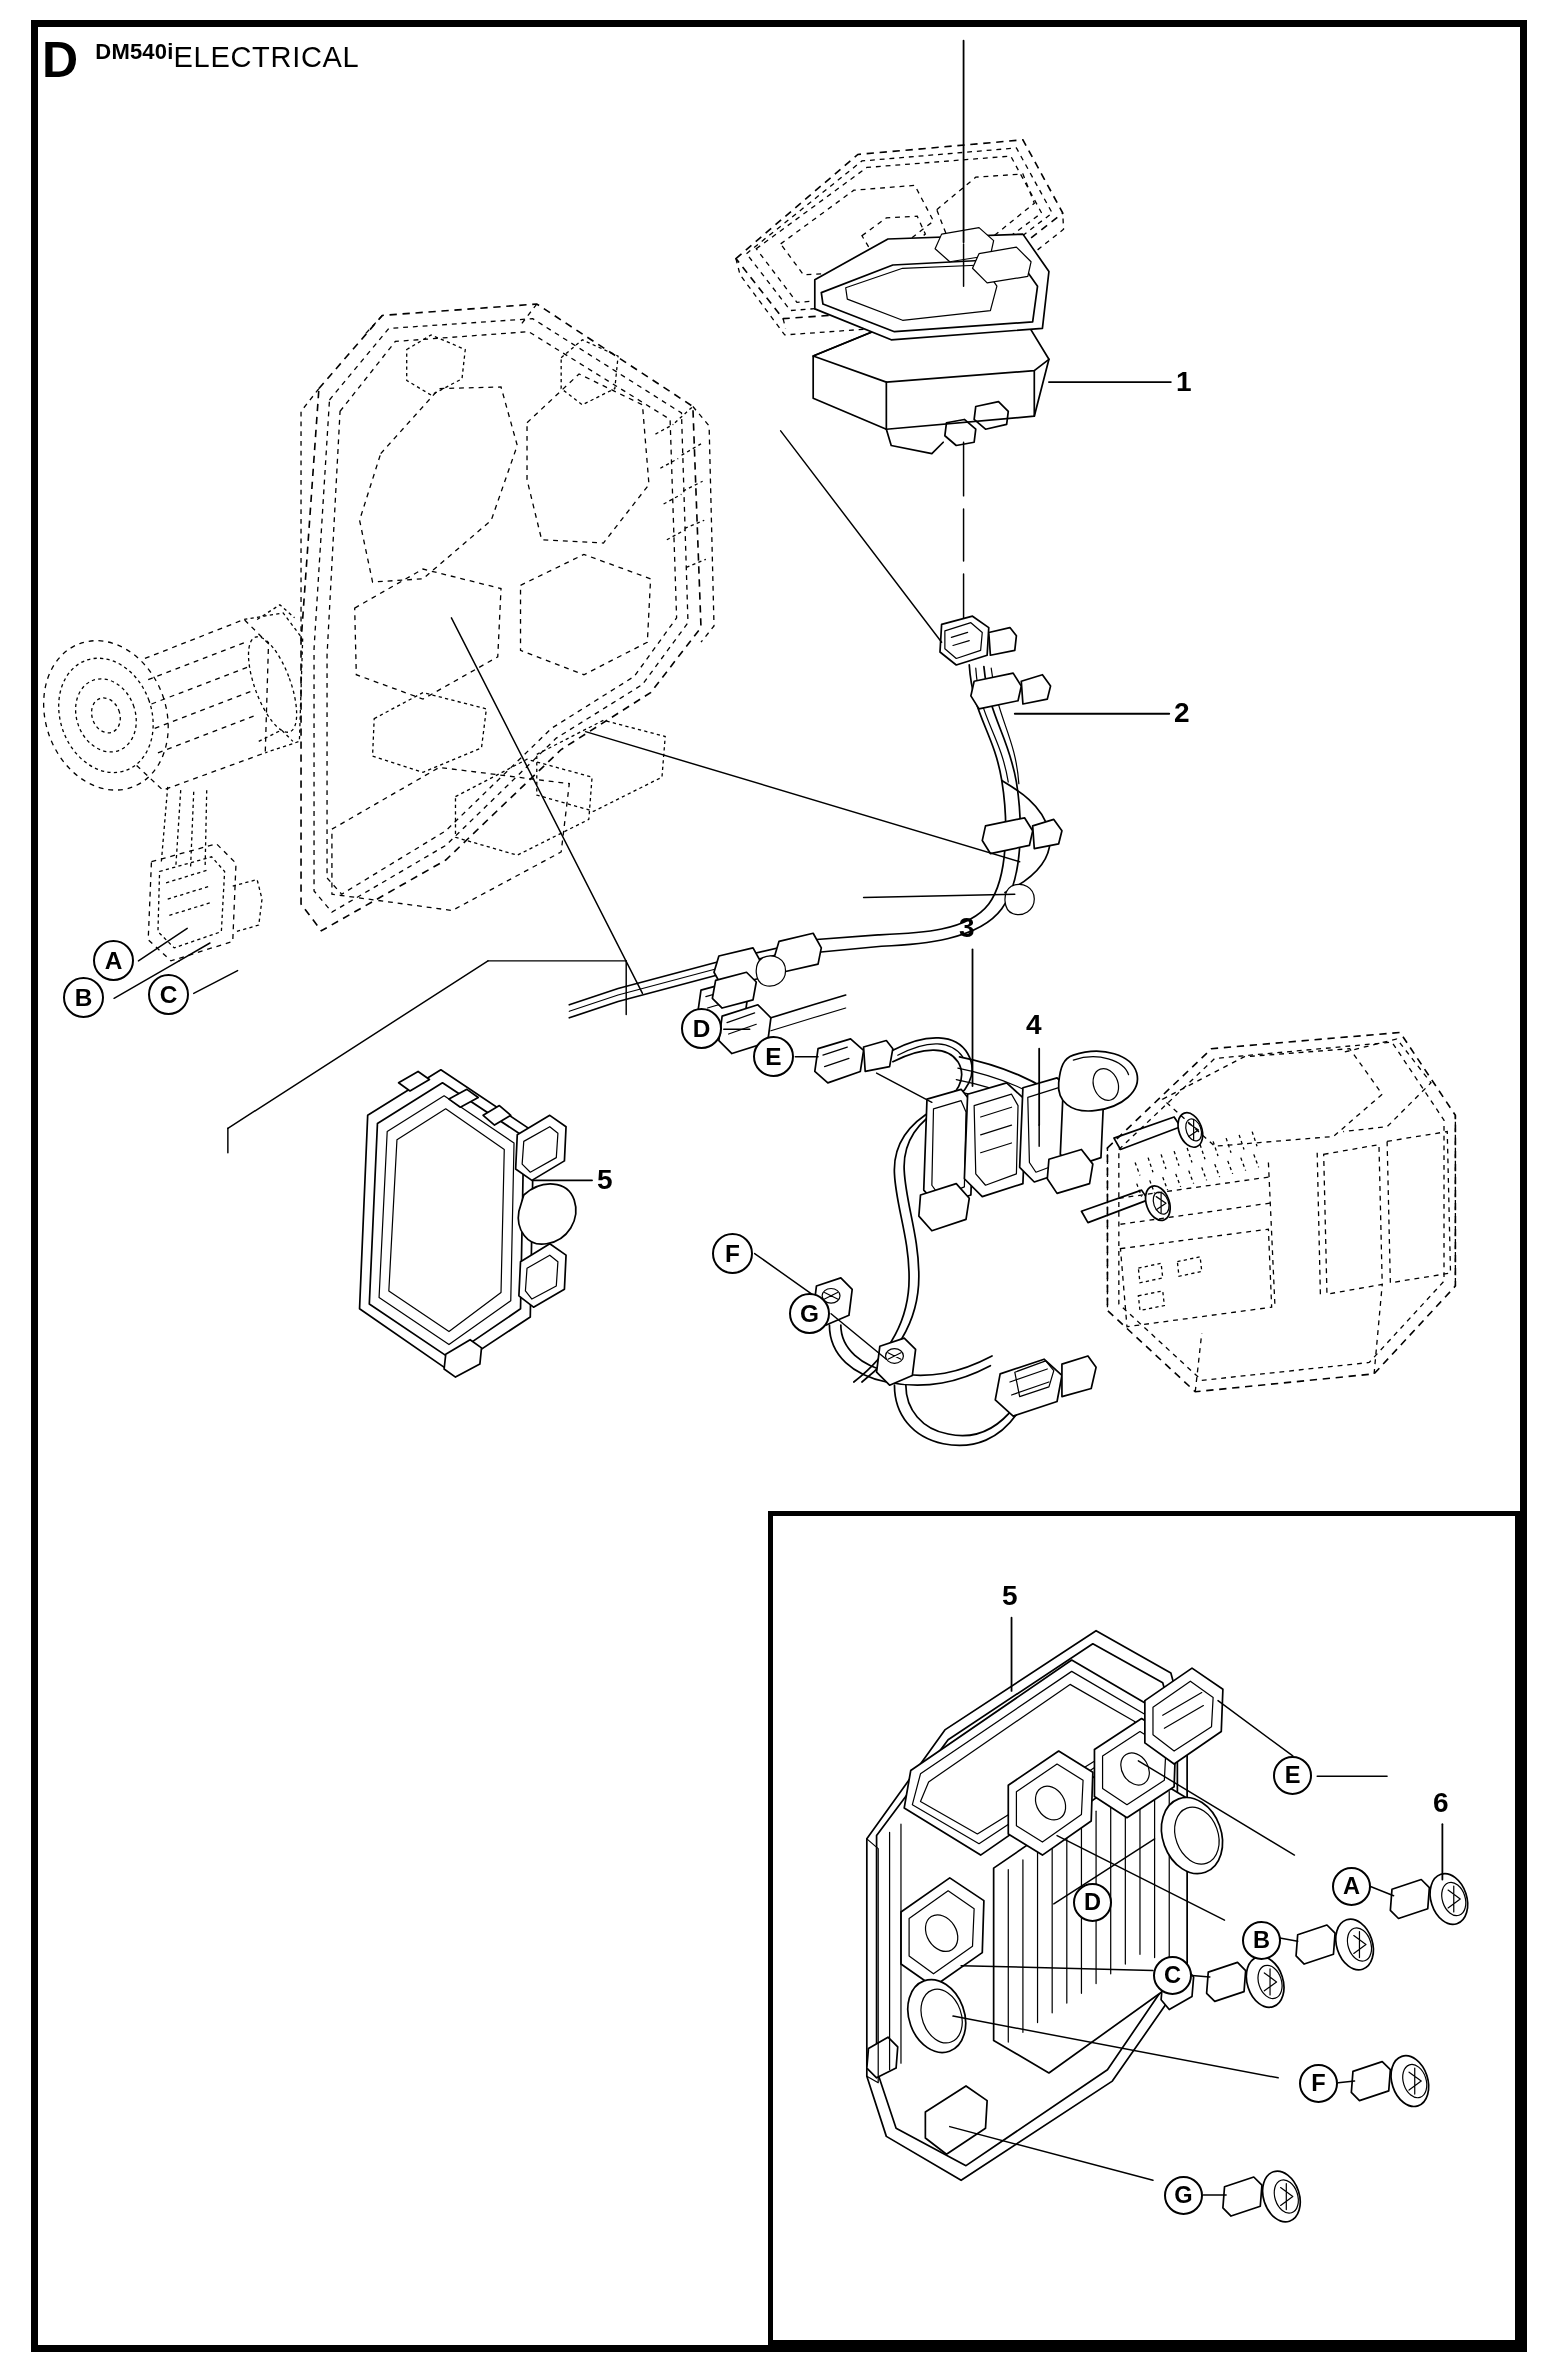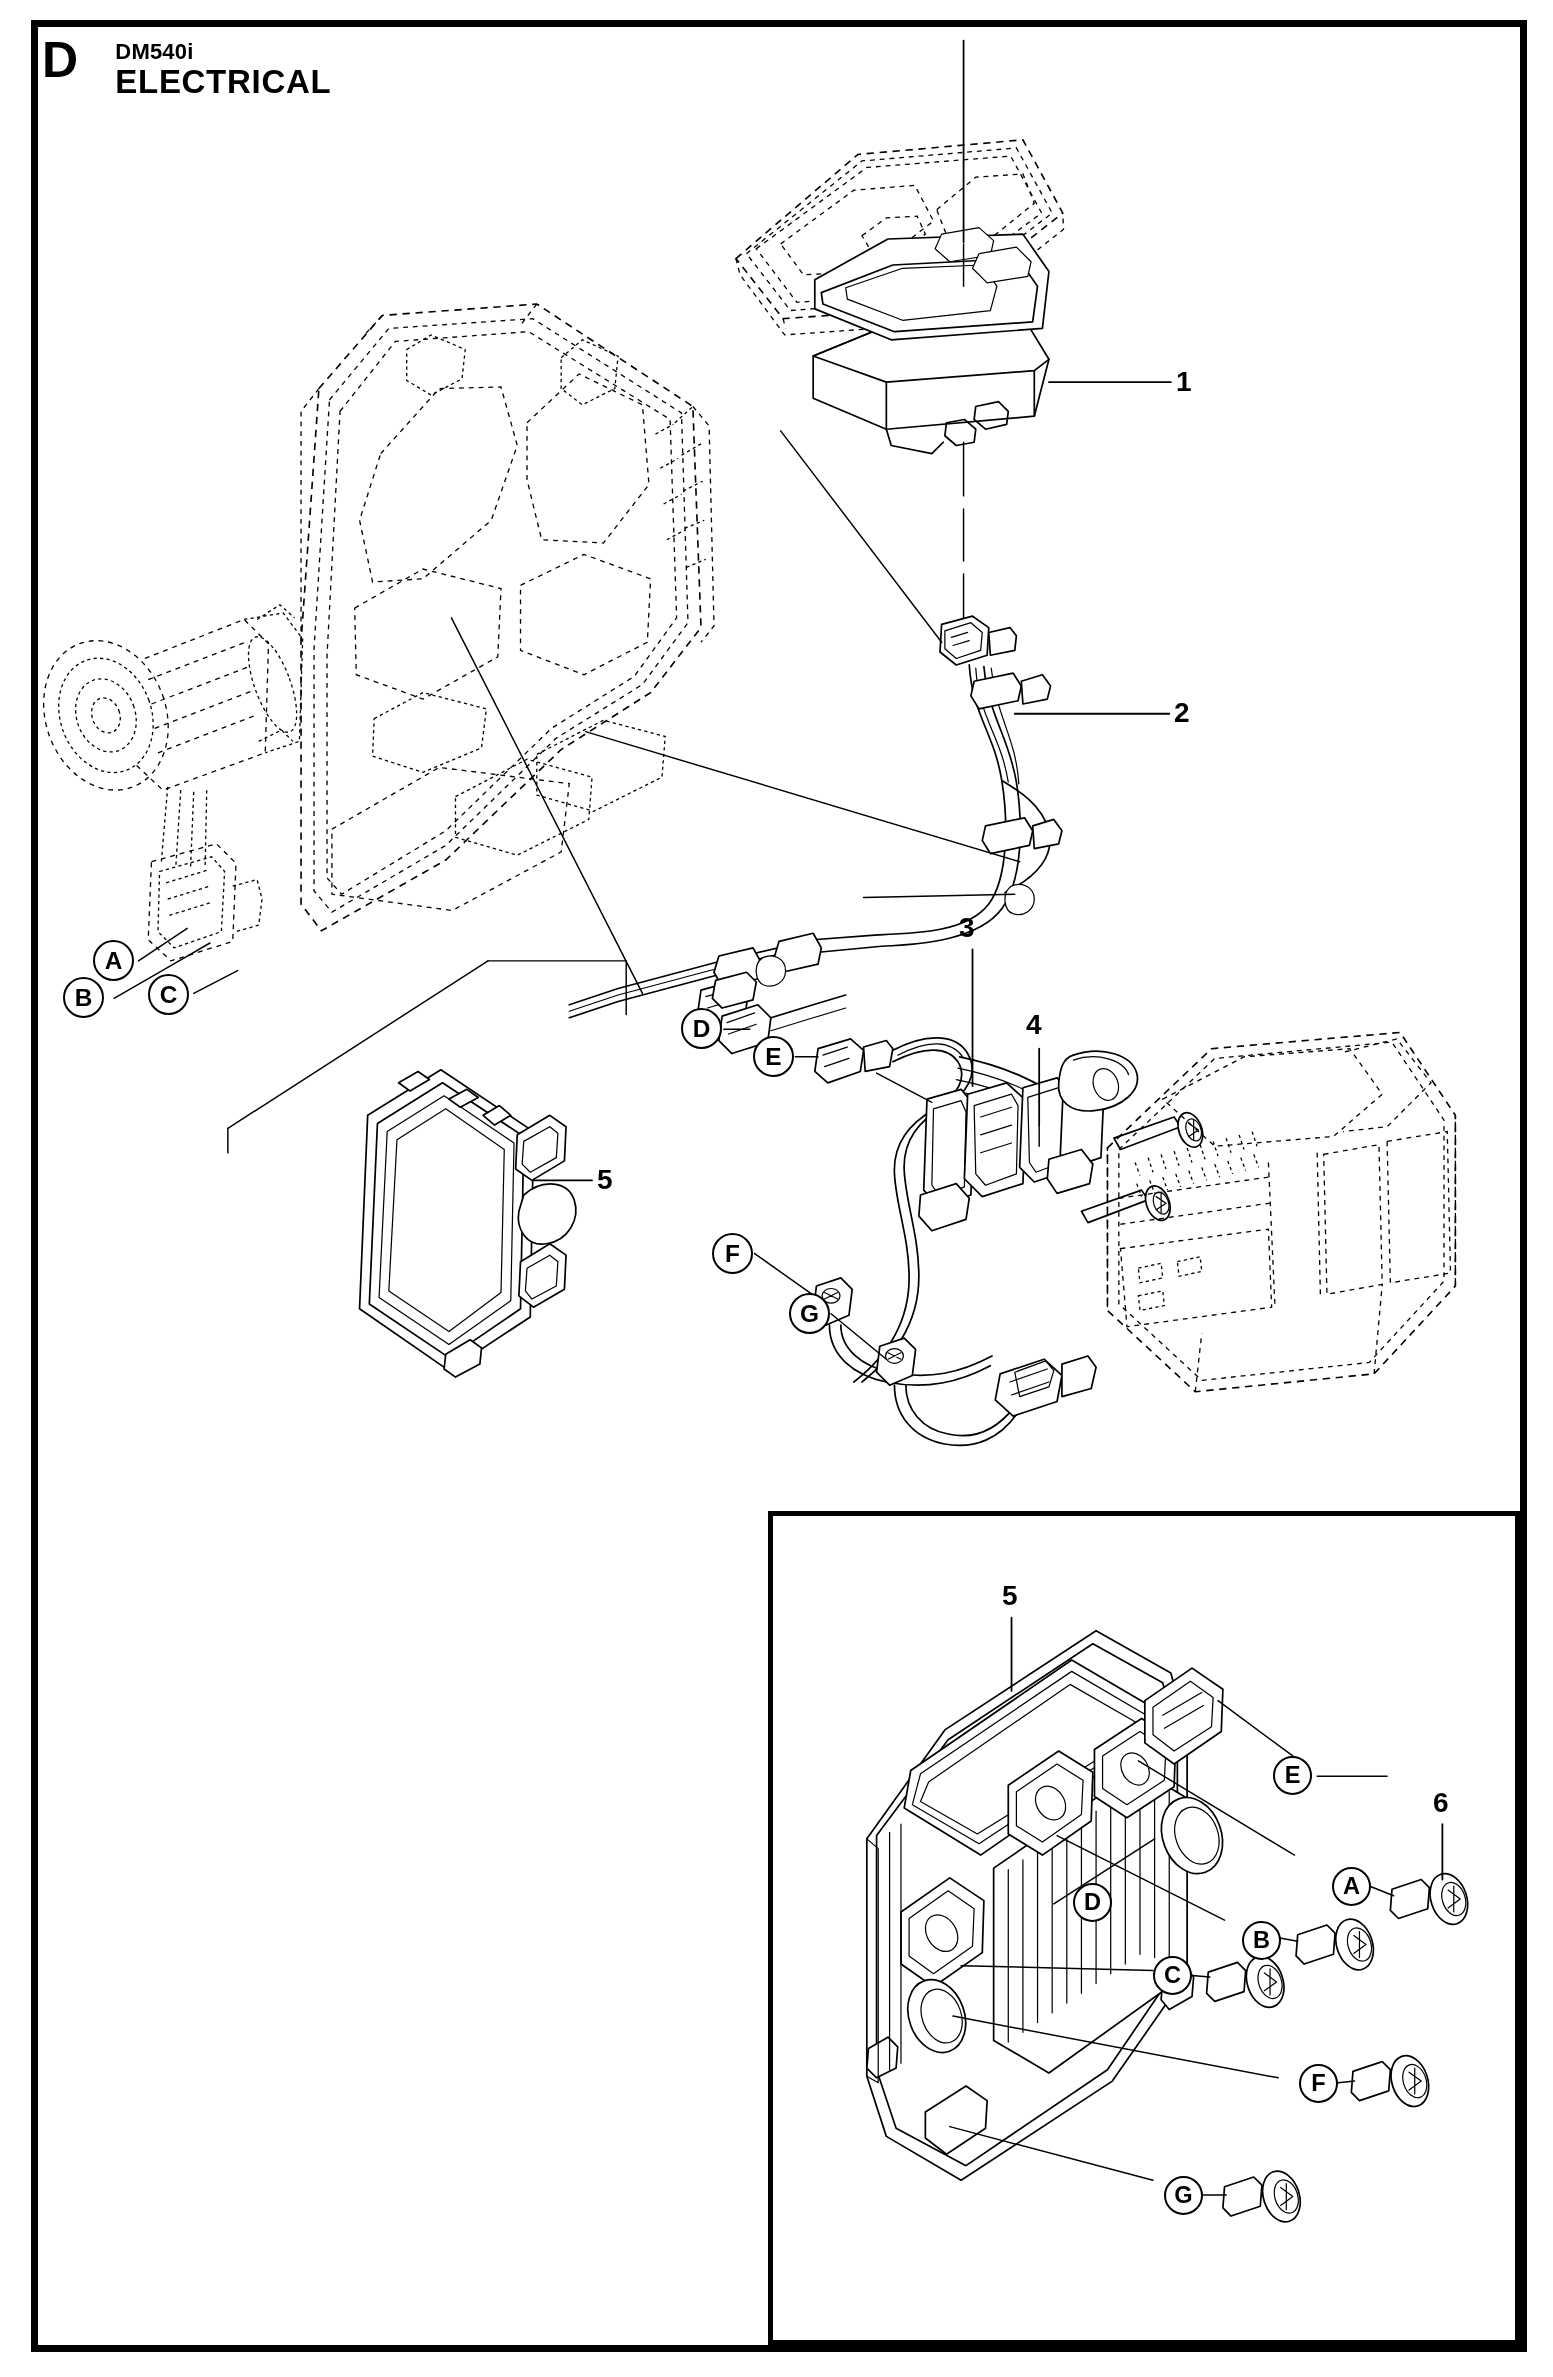--- a/index.html
+++ b/index.html
@@ -12,23 +12,23 @@
   #page-frame{
     position:absolute;left:31px;top:19.5px;width:1496px;height:2332px;
     border:7.3px solid #000;box-sizing:border-box;
   }
   
   #header{position:absolute;left:42px;top:37px;display:flex;align-items:flex-start;}
   #section-letter{
     font-size:50px;font-weight:bold;line-height:0.92;letter-spacing:-0.8px;
     font-family:"Liberation Sans",sans-serif;color:#000;margin-right:18px;
   }
-  #header-text{display:flex;flex-direction:column;padding-top:3.3px;margin-left:20px;}
+  #header-text{display:flex;flex-direction:row;padding-top:3.3px;}
   #model-name{font-size:22px;font-weight:bold;line-height:1.05;letter-spacing:0.2px;}
-  #section-name{font-size:33px;font-weight:bold;line-height:1.18;letter-spacing:0.7px;}
+  #section-name{font-size:29px;font-weight:normal;line-height:1.18;letter-spacing:0.7px;}
 
   
   svg.draw{position:absolute;left:0;top:0;width:1554px;height:2377px;pointer-events:none;}
   .sld{fill:none;stroke:#000;stroke-width:2.1;stroke-linejoin:round;stroke-linecap:round;}
   .sldT{fill:none;stroke:#000;stroke-width:1.5;stroke-linejoin:round;stroke-linecap:round;}
   .sldF{fill:#fff;stroke:#000;stroke-width:2.1;stroke-linejoin:round;stroke-linecap:round;}
   .sldFT{fill:#fff;stroke:#000;stroke-width:1.5;stroke-linejoin:round;stroke-linecap:round;}
   .dsh{fill:none;stroke:#000;stroke-width:2.0;stroke-dasharray:9 7;stroke-linecap:butt;}
   .dshT{fill:none;stroke:#000;stroke-width:1.6;stroke-dasharray:6 6;stroke-linecap:butt;}
   .dshD{fill:none;stroke:#000;stroke-width:1.6;stroke-dasharray:4 4;stroke-linecap:butt;}

